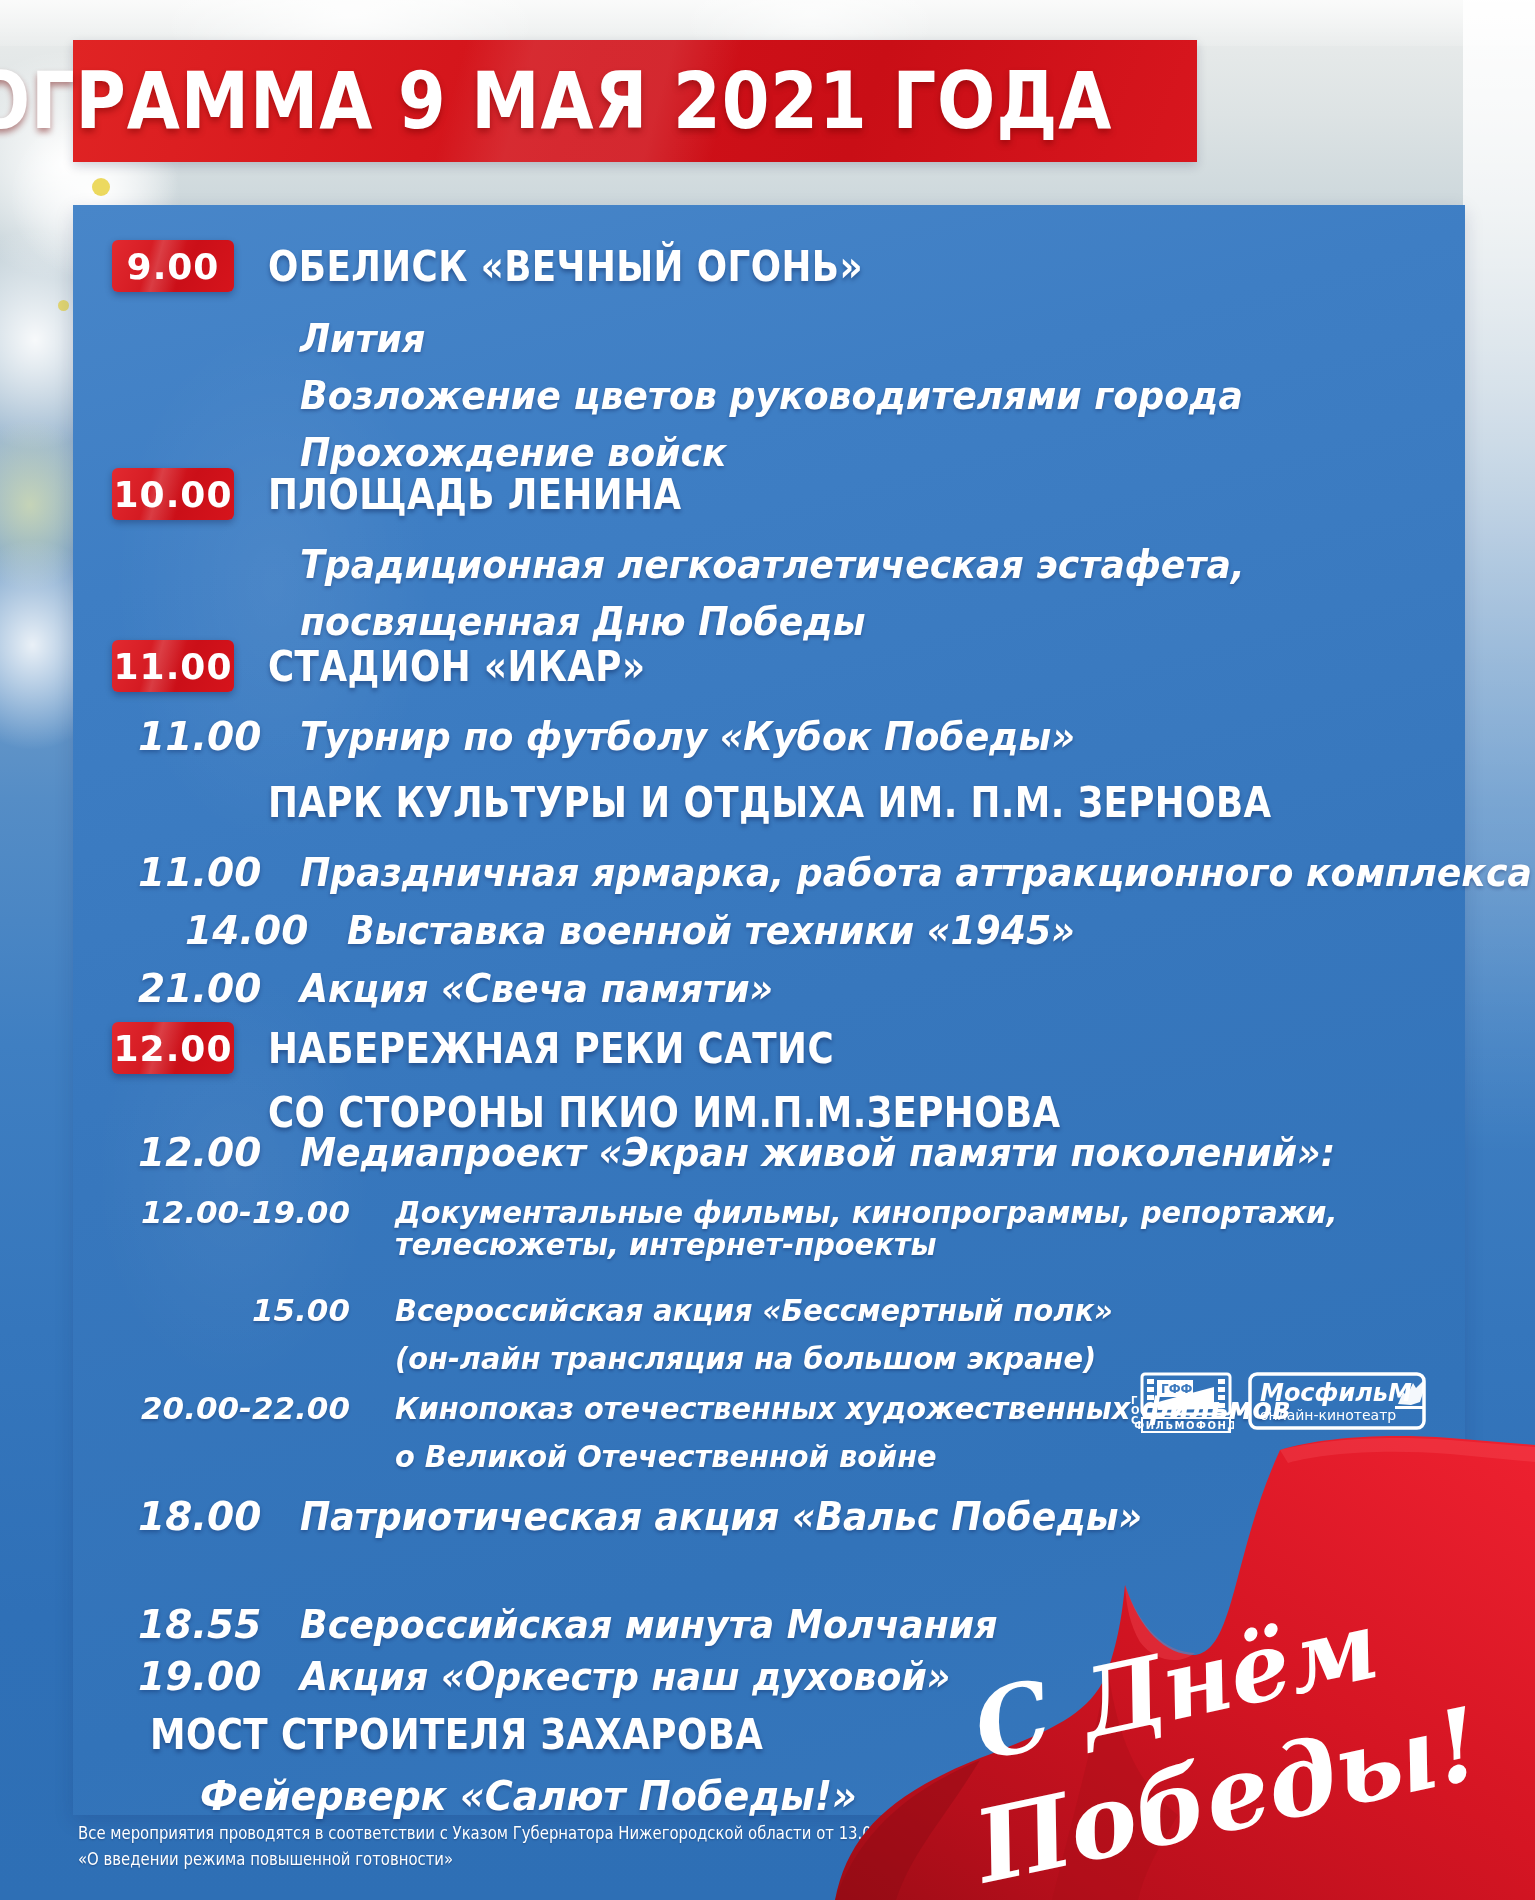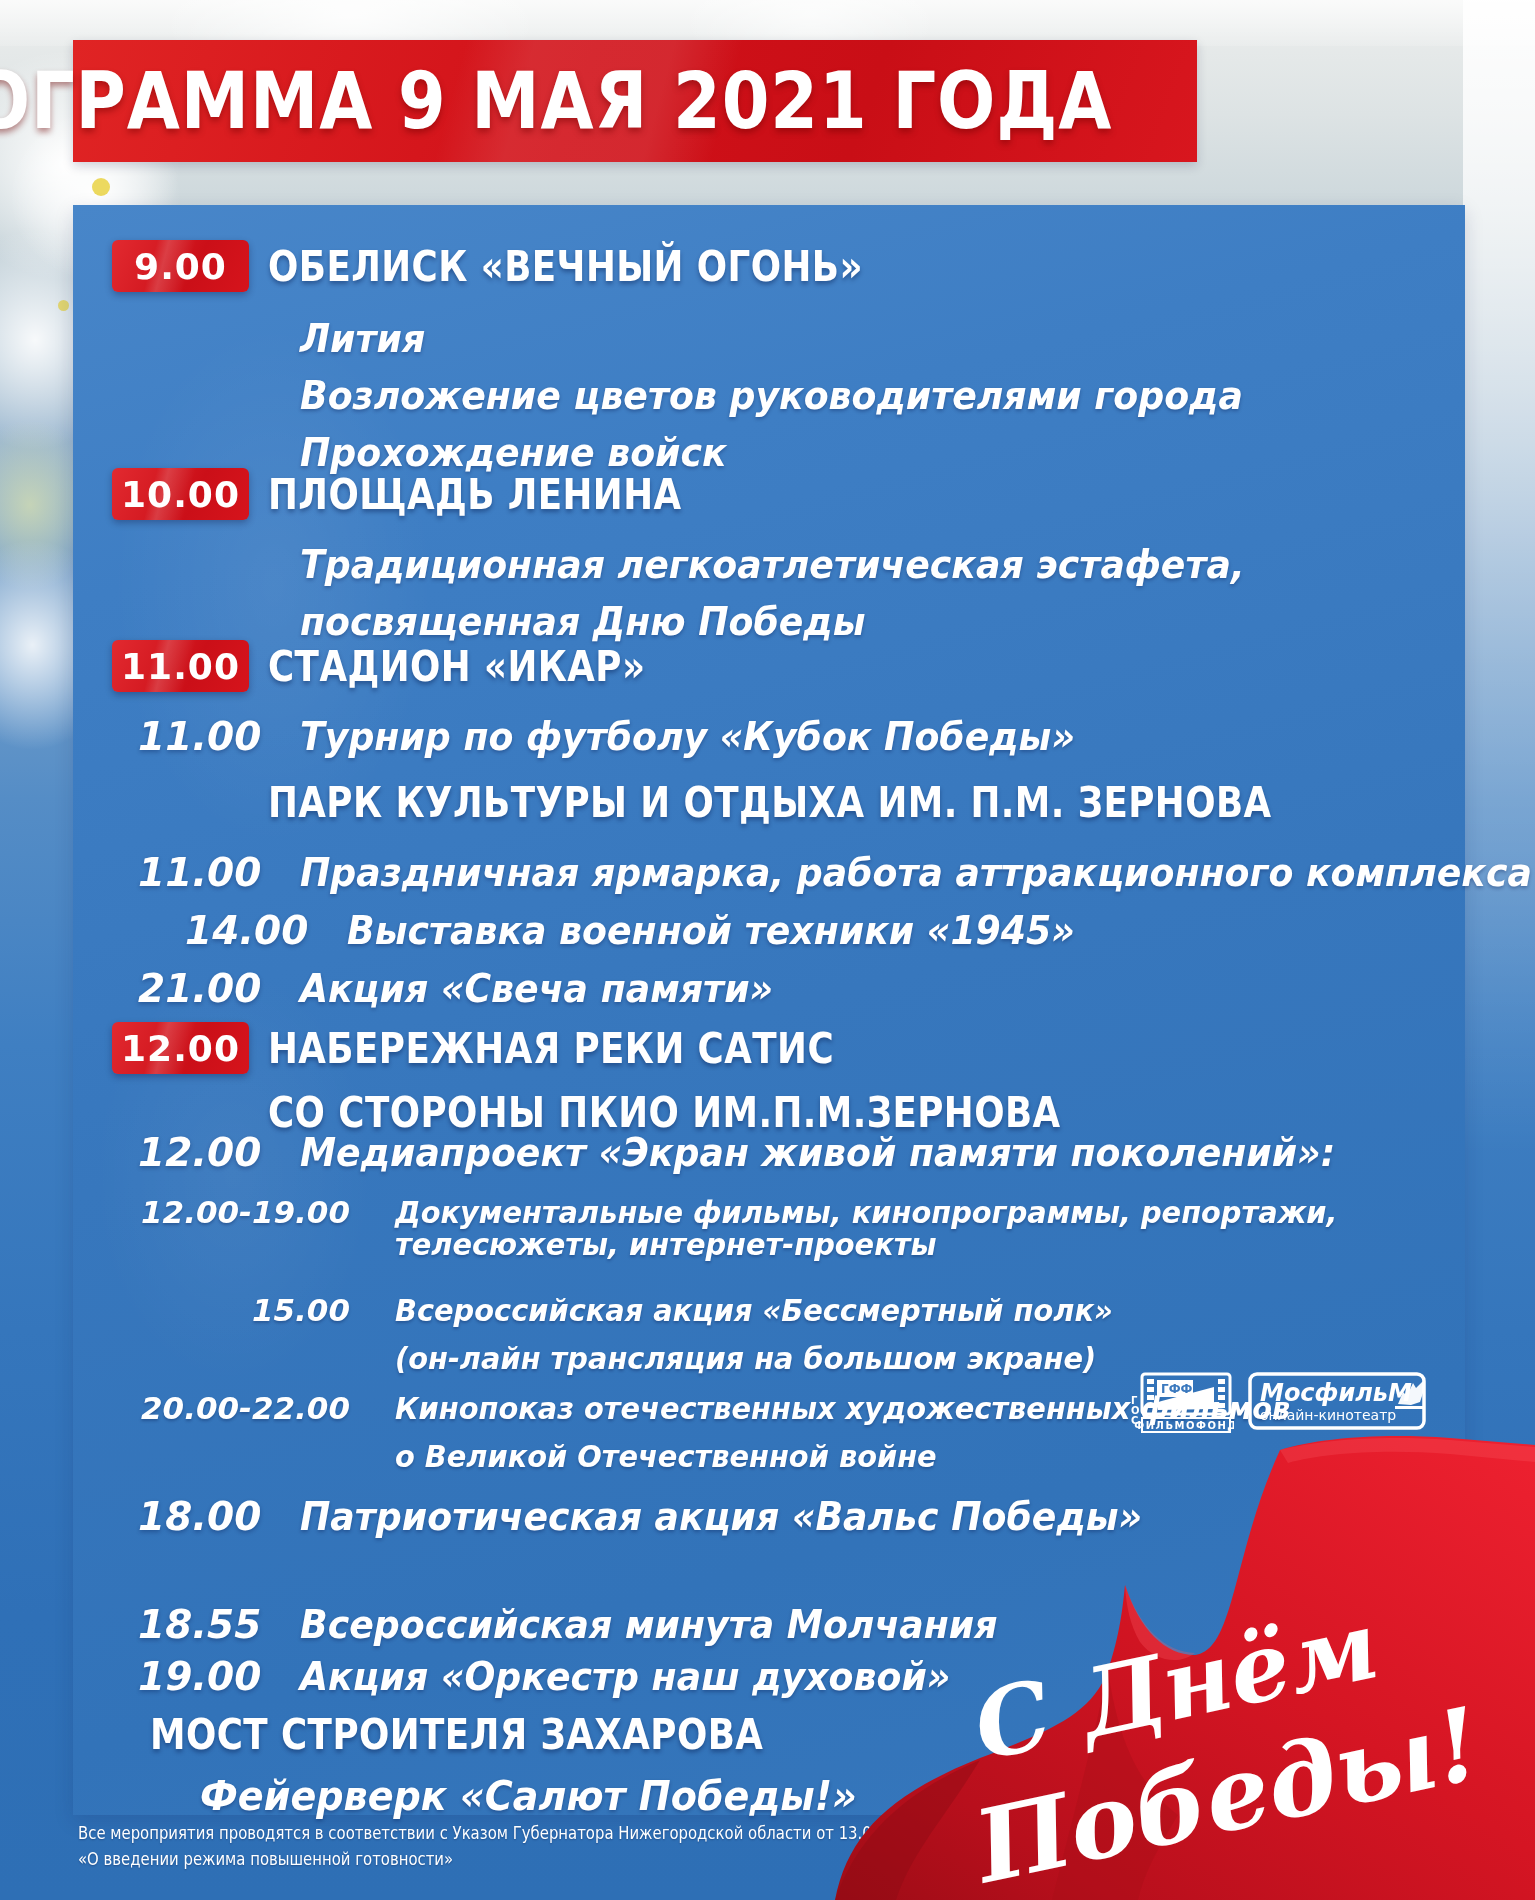--- a/index.html
+++ b/index.html
@@ -36,21 +36,21 @@
       text-shadow:0 4px 7px rgba(110,0,0,.45);}
   
   .panel{position:absolute;left:73px;top:205px;width:1392px;height:1610px;z-index:2;
       background:linear-gradient(165deg,#4886c9 0%,#3e7ec4 20%,#3777bd 50%,#3273b9 78%,#3677bc 100%);
       box-shadow:0 6px 18px rgba(20,30,80,.15);}
   .p1{left:40px;top:120px;width:320px;height:520px;background:radial-gradient(closest-side,rgba(255,255,255,.07),rgba(255,255,255,0));}
   .p2{left:20px;top:760px;width:280px;height:420px;background:radial-gradient(closest-side,rgba(255,255,255,.05),rgba(255,255,255,0));}
   
   #schedule{position:absolute;inset:0;z-index:3;}
   .row{position:absolute;left:0;width:1535px;height:60px;}
-  .badge{position:absolute;left:112px;top:0;width:137px;height:52px;border-radius:6px;
+  .badge{position:absolute;left:112px;top:0;width:122px;height:52px;border-radius:6px;
       background:linear-gradient(105deg,transparent 30%,rgba(255,255,255,.16) 38%,transparent 56%),
                  linear-gradient(115deg,#e22a30 0%,#cb0f18 60%,#d6141c 100%);
       color:#fff;font-weight:bold;font-size:36px;display:flex;align-items:center;justify-content:center;
       letter-spacing:1px;box-shadow:0 3px 7px rgba(10,10,50,.3);}
   .h1{position:absolute;left:268px;top:2px;color:#fff;font-weight:bold;font-size:42px;line-height:50px;
       letter-spacing:.5px;transform:scaleX(.85);transform-origin:left top;white-space:nowrap;
       text-shadow:0 3px 5px rgba(0,20,70,.38);}
   .h2{left:150px;}
   .time{position:absolute;left:138px;top:2px;color:#fff;font-style:italic;font-weight:bold;font-size:39px;
       white-space:nowrap;text-shadow:0 2px 4px rgba(0,20,70,.32);}

